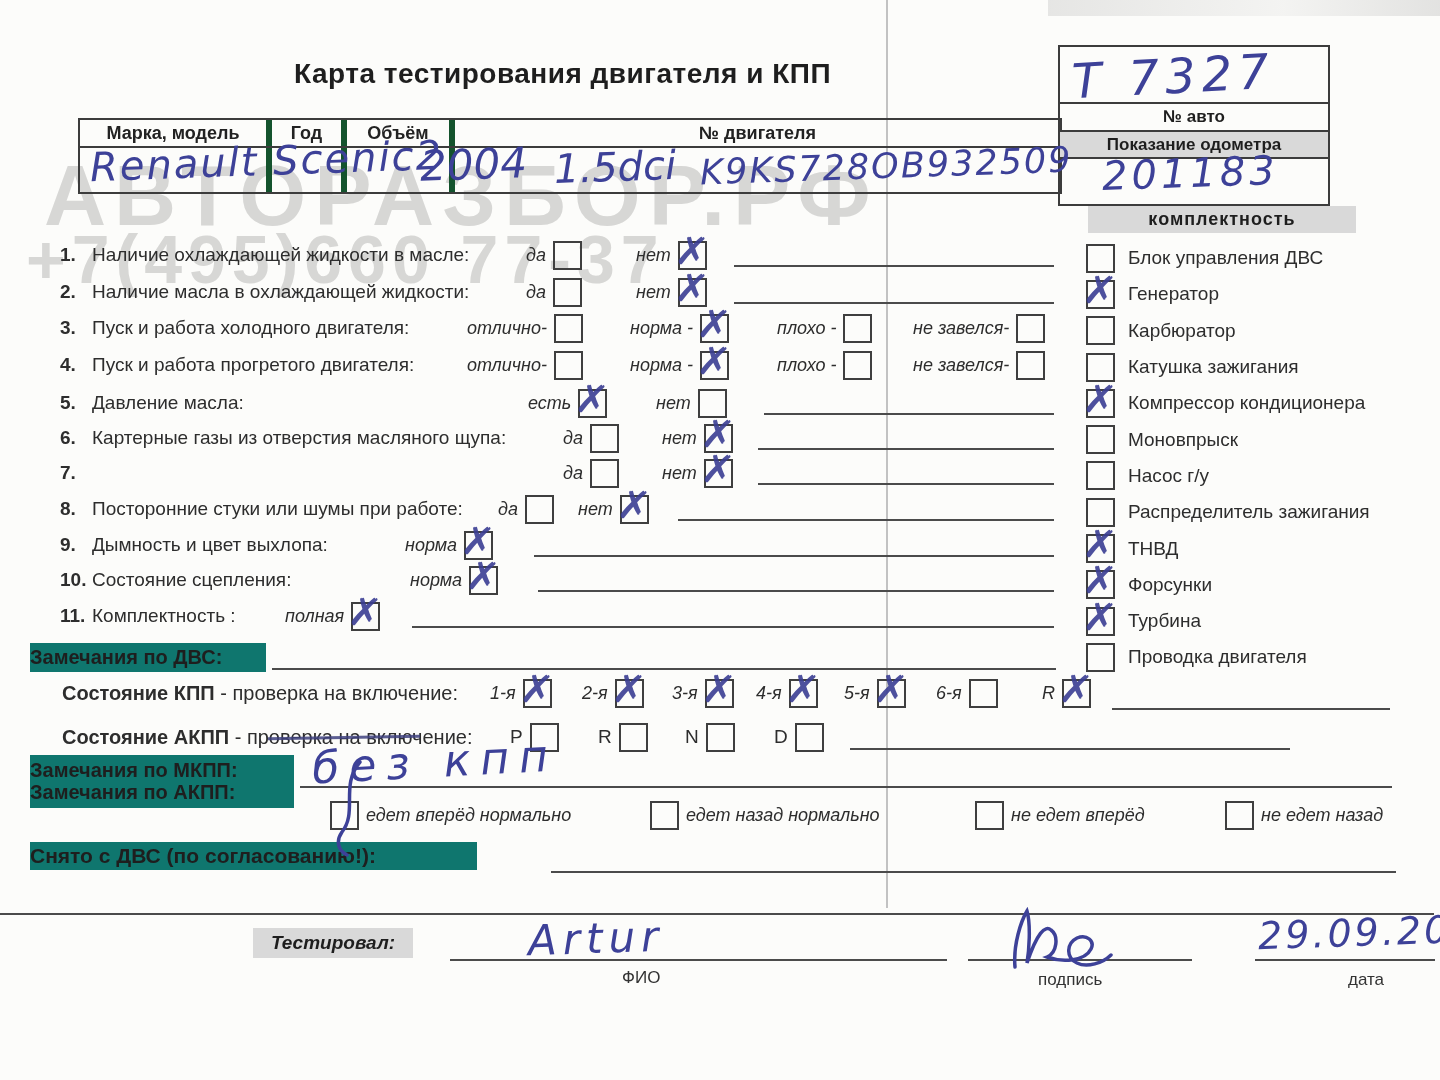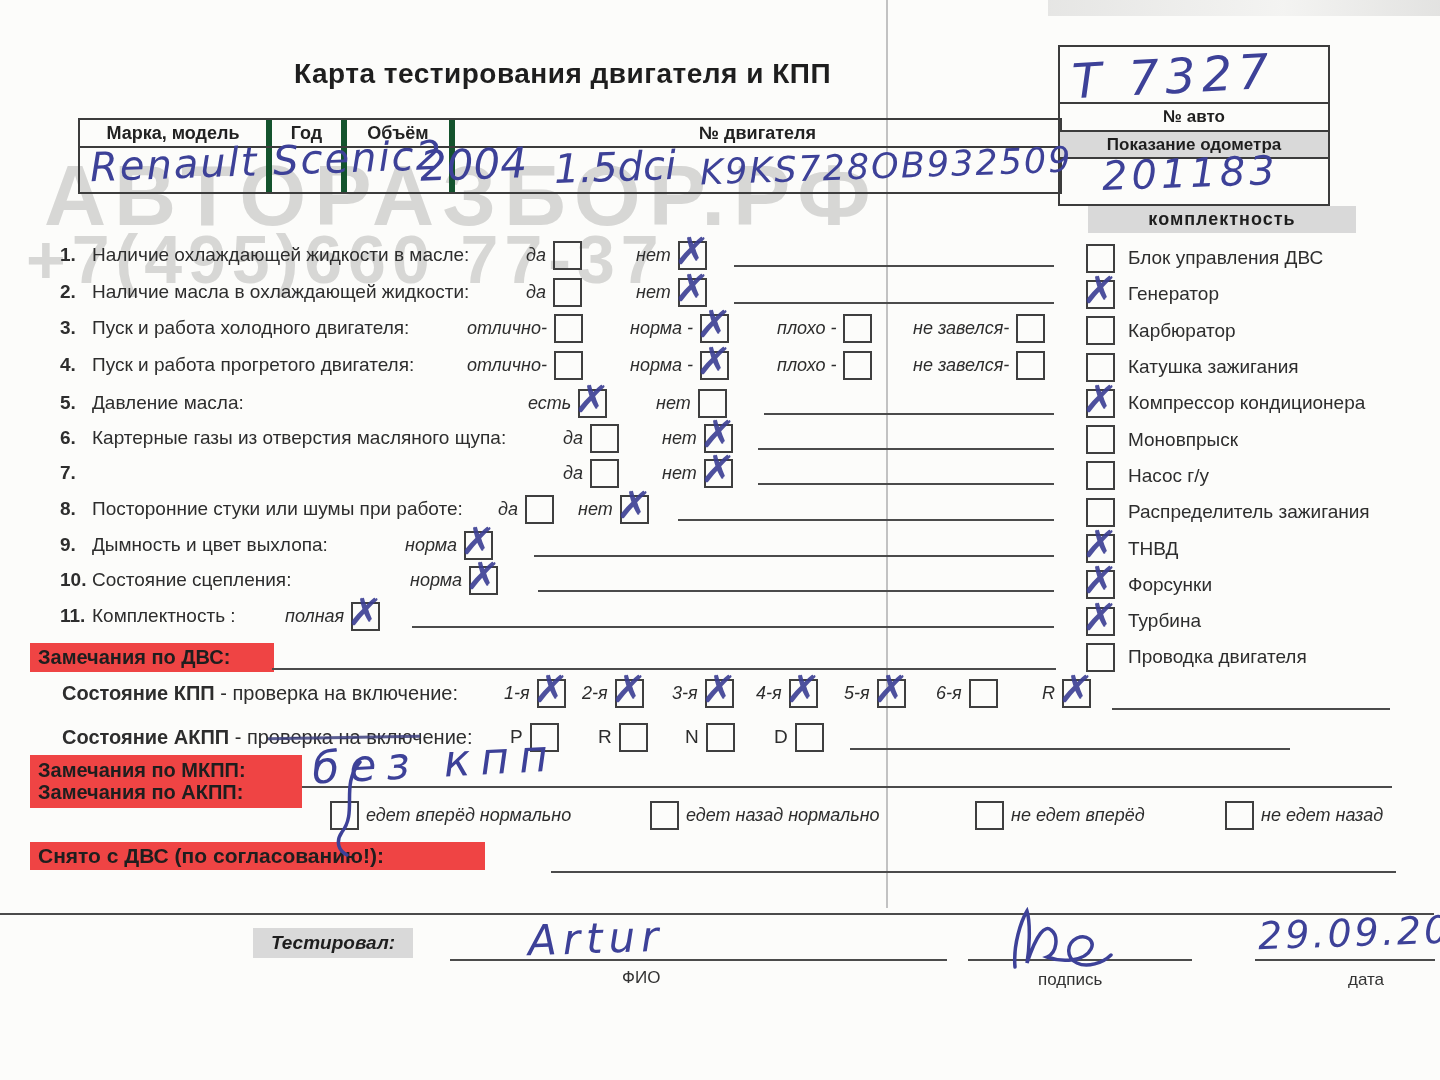--- a/index.html
+++ b/index.html
@@ -41,21 +41,21 @@
   .num{position:absolute;left:60px;font-weight:bold;font-size:19px;line-height:30px}
   .itext{position:absolute;left:92px;font-size:19px;line-height:30px;white-space:nowrap}
   .opt{position:absolute;top:0;height:30px;display:flex;align-items:center;gap:7px}
   .opt i{font-size:18px;font-style:italic;white-space:nowrap}
   .opt .glabel{font-size:19px;font-style:normal;white-space:nowrap}
   .box{width:25px;height:25px;border:2px solid #3f3f3f;display:inline-block;position:relative;flex:none}
   .box[data-checked="true"]::after{content:"✗";position:absolute;left:-5px;top:-12px;font-size:40px;font-weight:bold;
        color:#3b3e93;transform:rotate(6deg);line-height:1;opacity:.9;font-family:"DejaVu Sans",sans-serif}
   .bline{position:absolute;top:25px;height:0;border-bottom:2px solid #4b4b4b}
   .line{position:absolute;height:0;border-bottom:2px solid #4b4b4b;z-index:2}
-  .shade{position:absolute;background:#ef4444;display:flex;align-items:center;padding-left:8px;
+  .shade{position:absolute;background:#0f766e;display:flex;align-items:center;padding-left:0;
          font-weight:bold;font-size:20px;color:#1e1e1e;z-index:2;white-space:nowrap}
   .gearlbl{position:absolute;left:62px;font-size:20px;line-height:30px;white-space:nowrap}
   .gearlbl b{font-weight:bold}
   .strike{position:absolute;height:3px;background:#40427f;z-index:3;transform:rotate(-1deg);opacity:.85}
   
   .hw{position:absolute;font-style:italic;color:#3d4198;z-index:3;white-space:nowrap;
       font-family:"DejaVu Sans",sans-serif;transform:rotate(-2deg)}
   .sigsvg,.tailsvg{position:absolute;z-index:3}
   .flabel{position:absolute;font-size:17px;color:#333;z-index:2}
   .tested{position:absolute;left:253px;top:928px;width:160px;height:30px;background:#d9d9d9;z-index:2;
@@ -296,21 +296,21 @@
         <span class="box" data-checked="true"></span>
       </span>
     <span class="bline" style="left:412px;width:642px"></span>
   </div>
 
   <div class="shade" style="left:30px;top:643px;width:236px;height:29px">Замечания по ДВС:</div>
   <div class="line" style="left:272px;top:668px;width:784px"></div>
 
   <div class="row" style="top:678px">
     <span class="gearlbl"><b>Состояние КПП</b><span> - проверка на включение:</span></span>
-    <span class="opt" style="left:504px">
+    <span class="opt" style="left:490px">
         <i>1-я</i>
         <span class="box" data-checked="true"></span>
       </span>
     <span class="opt" style="left:582px">
         <i>2-я</i>
         <span class="box" data-checked="true"></span>
       </span>
     <span class="opt" style="left:672px">
         <i>3-я</i>
         <span class="box" data-checked="true"></span>

